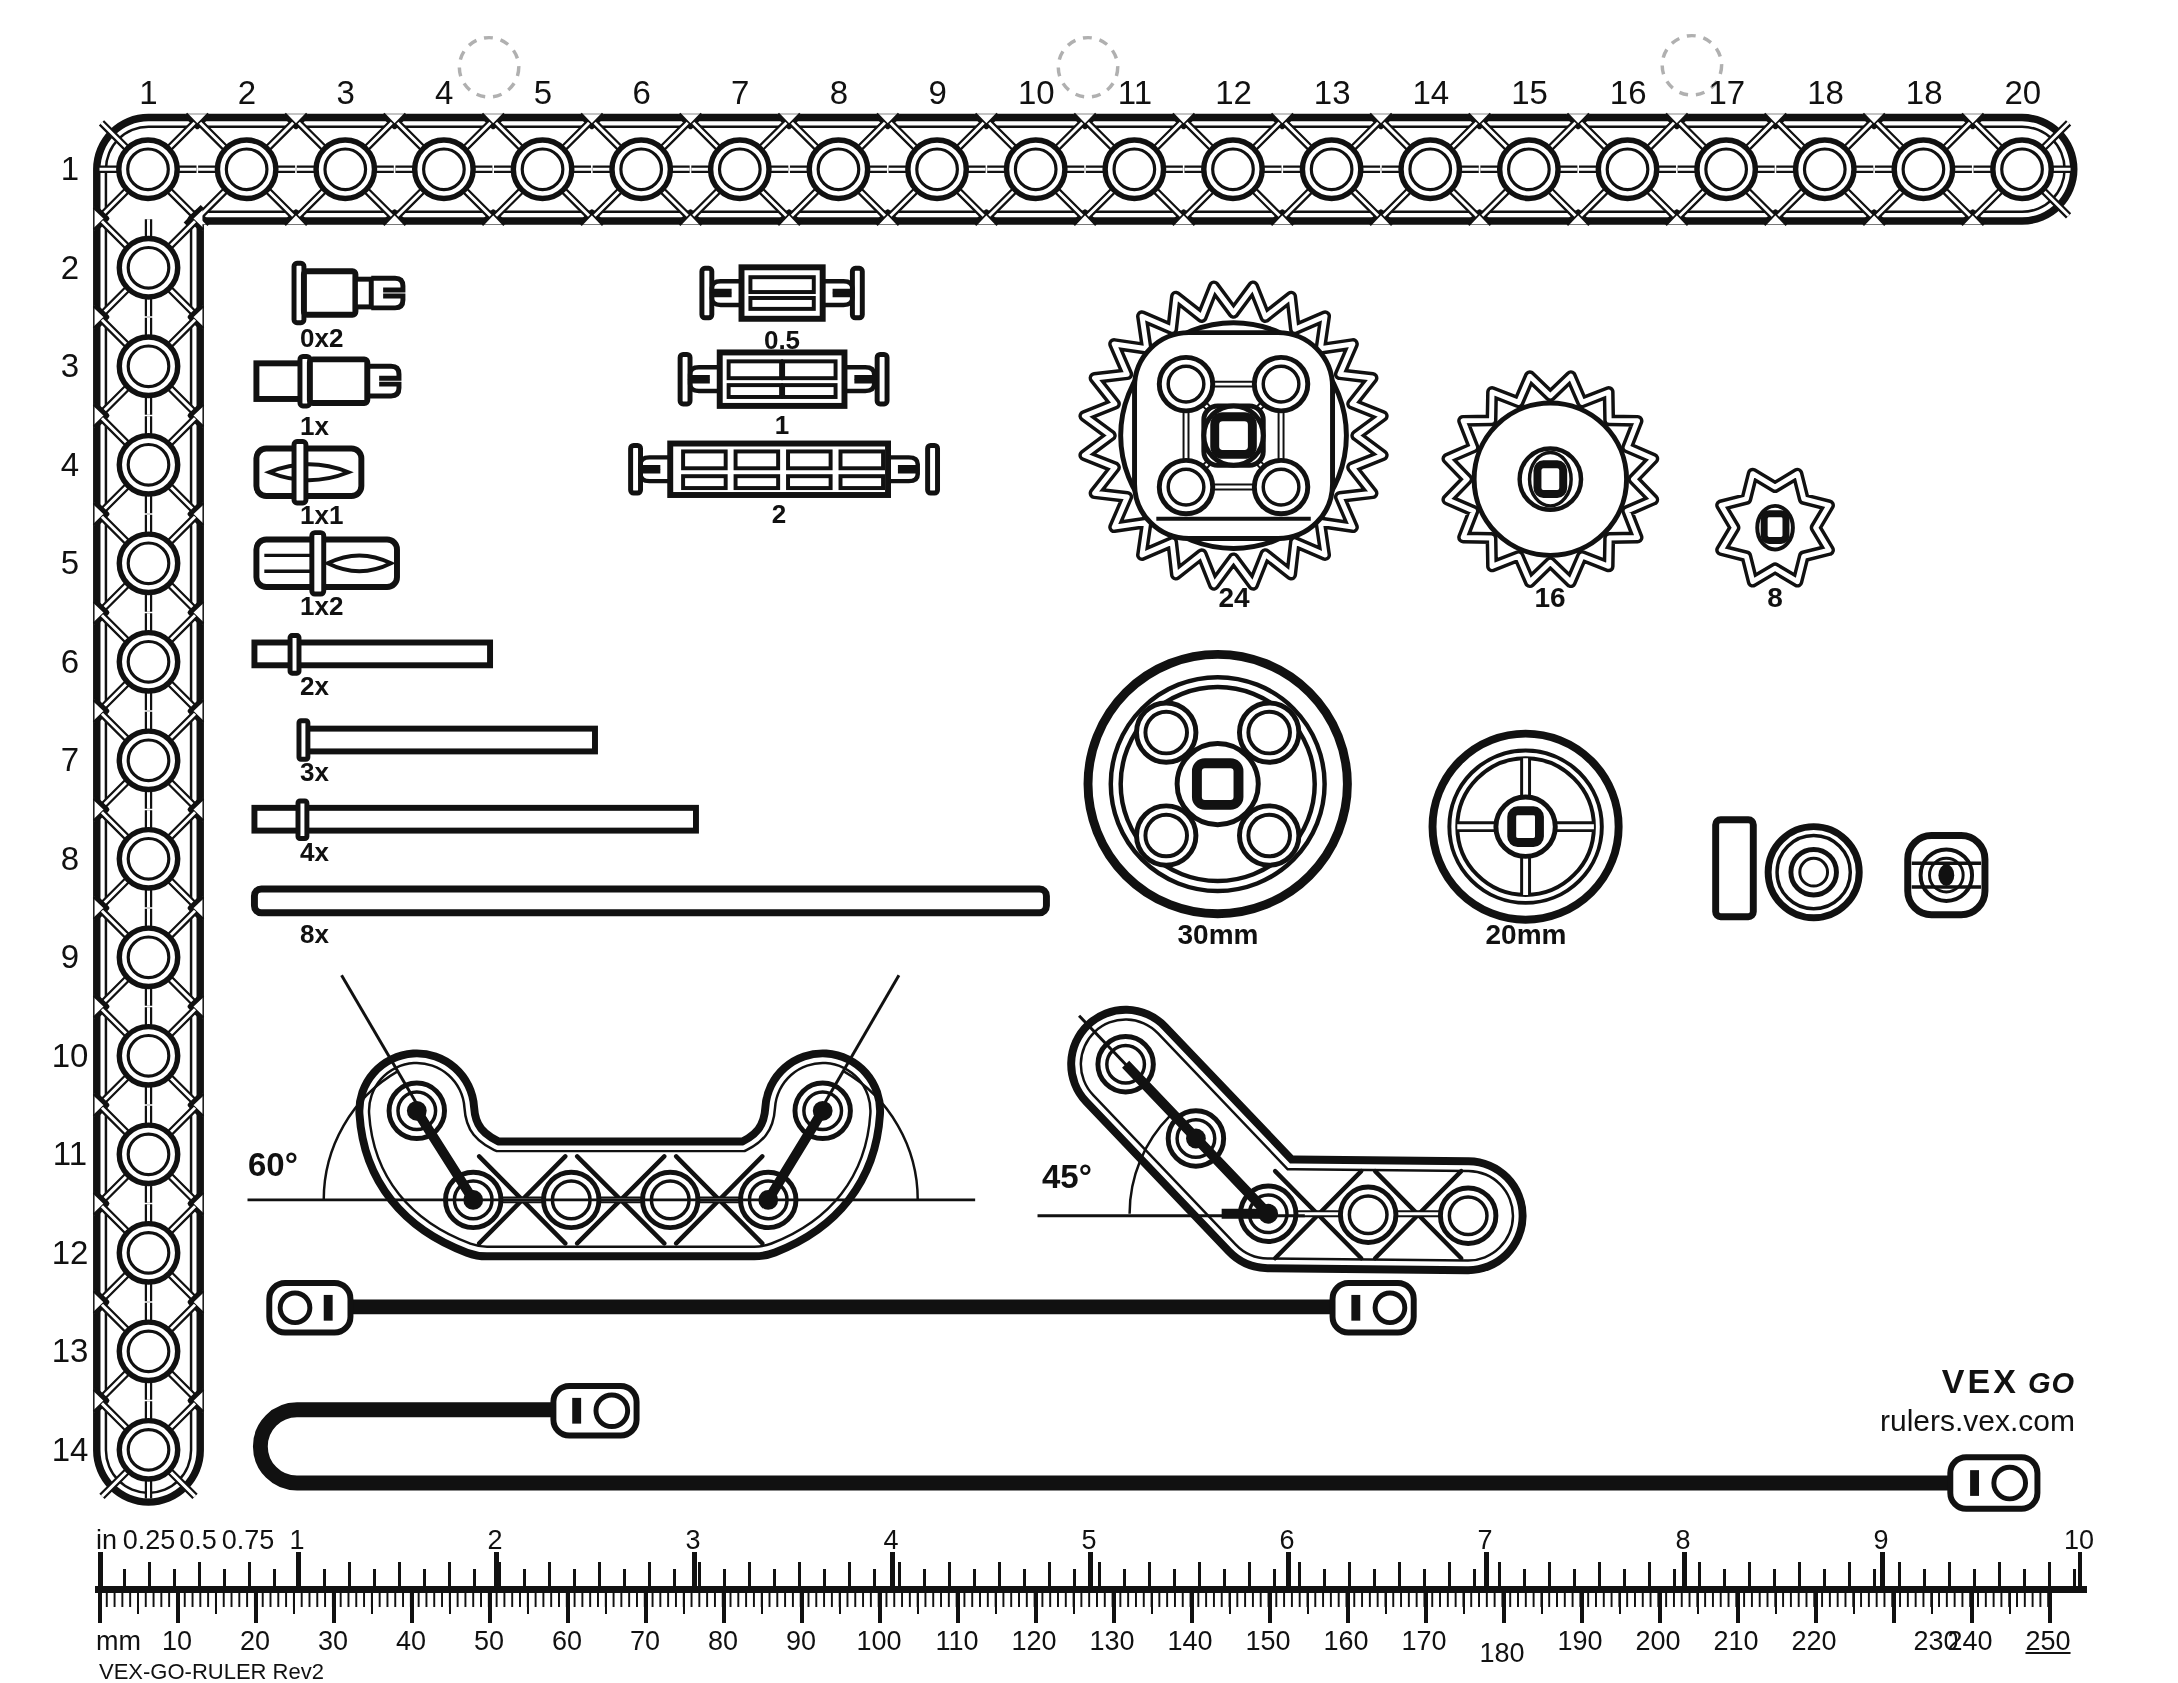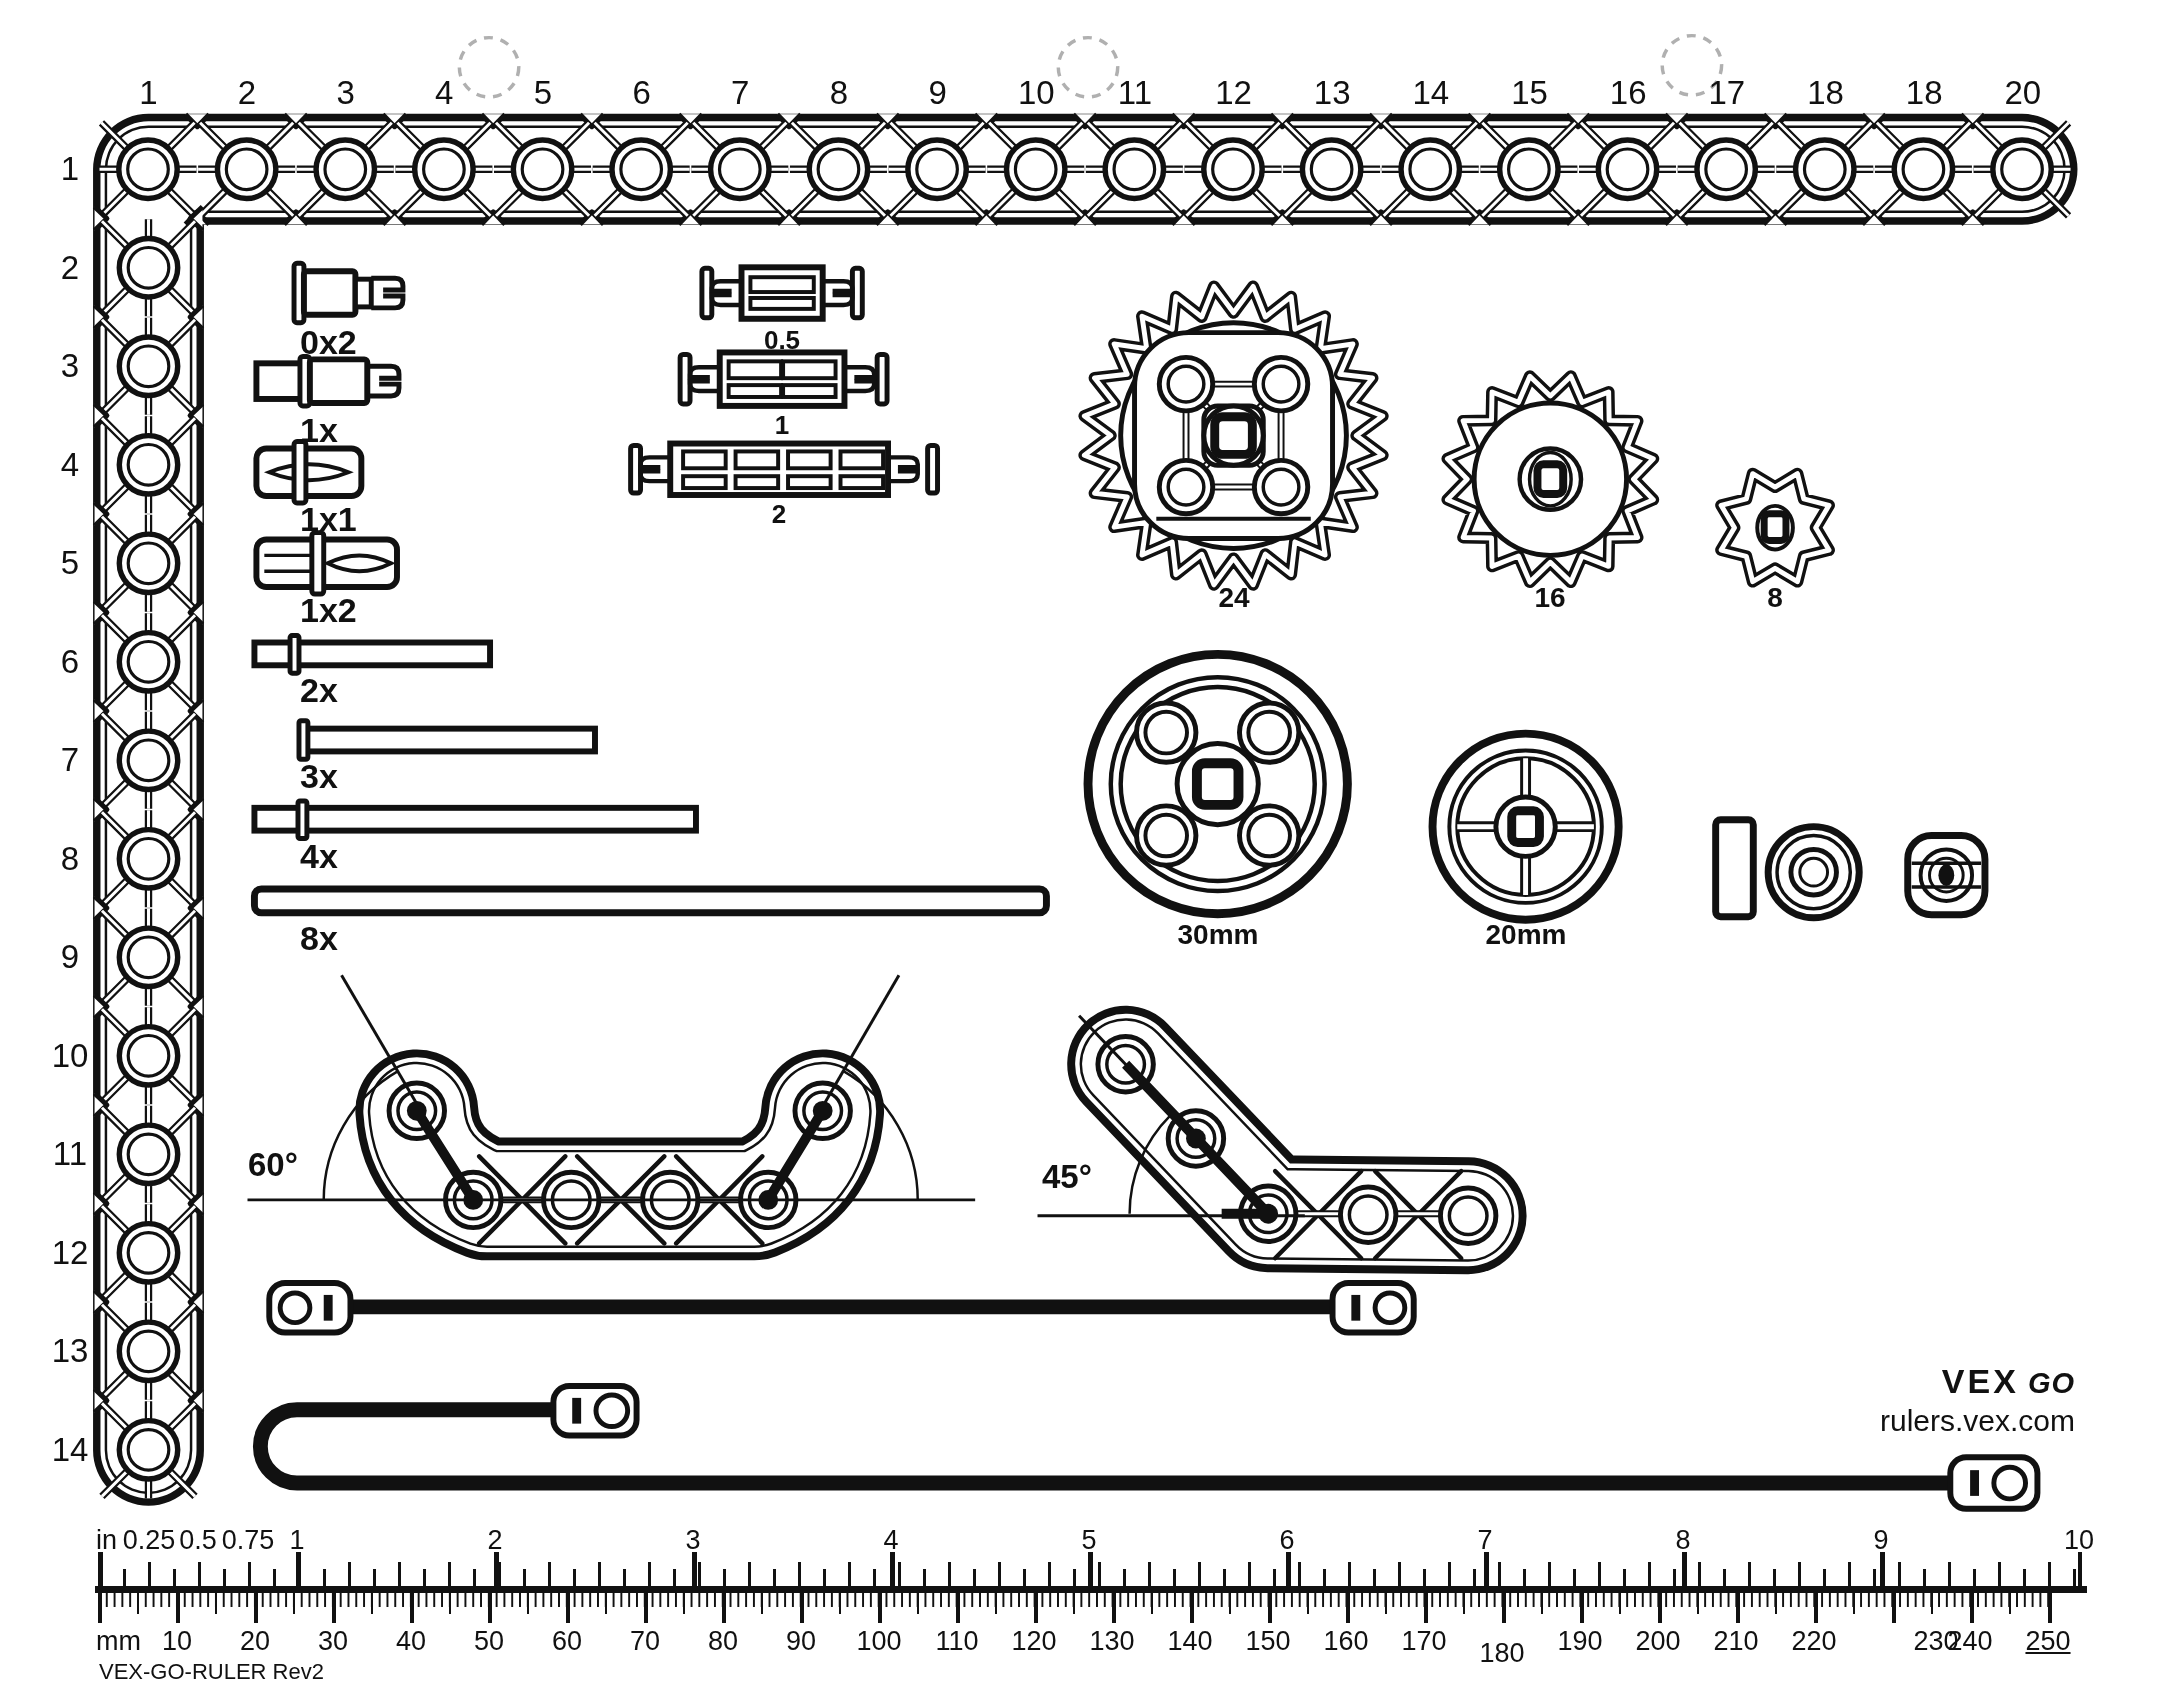--- a/index.html
+++ b/index.html
@@ -8,21 +8,21 @@
   .abs{position:absolute;}
   svg{position:absolute;left:0;top:0;}
   svg .k{stroke:#111;fill:none;}
   svg .kf{stroke:#111;fill:#fff;}
   svg .w{stroke:#fff;fill:none;}
   svg .blk{fill:#111;stroke:none;}
   svg .dash{stroke:#b0b0b0;fill:none;stroke-dasharray:9 8;}
   .numrow{display:flex;font-size:33px;color:#111;}
   .numrow span{flex:1;display:flex;align-items:center;justify-content:center;}
   .col{flex-direction:column;}
-  .plabel{font-size:34px;font-weight:700;white-space:nowrap;}
+  .plabel{font-size:26px;font-weight:700;white-space:nowrap;}
   .clabel{font-size:26px;font-weight:700;transform:translateX(-50%);white-space:nowrap;}
   .glabel{font-size:28px;font-weight:700;transform:translateX(-50%);white-space:nowrap;}
   .alabel{font-size:33px;font-weight:700;white-space:nowrap;}
   .rl{position:absolute;transform:translateX(-50%);font-size:27px;white-space:nowrap;}
   .runit{font-size:27px;}
   .inch-ticks{background-image:
       linear-gradient(to right,#111 0 2.5px,transparent 2.5px),
       linear-gradient(to right,#111 0 3px,transparent 3px),
       linear-gradient(to right,#111 0 5px,transparent 5px);
     background-size:25px 17px,50px 24px,198px 34px;

